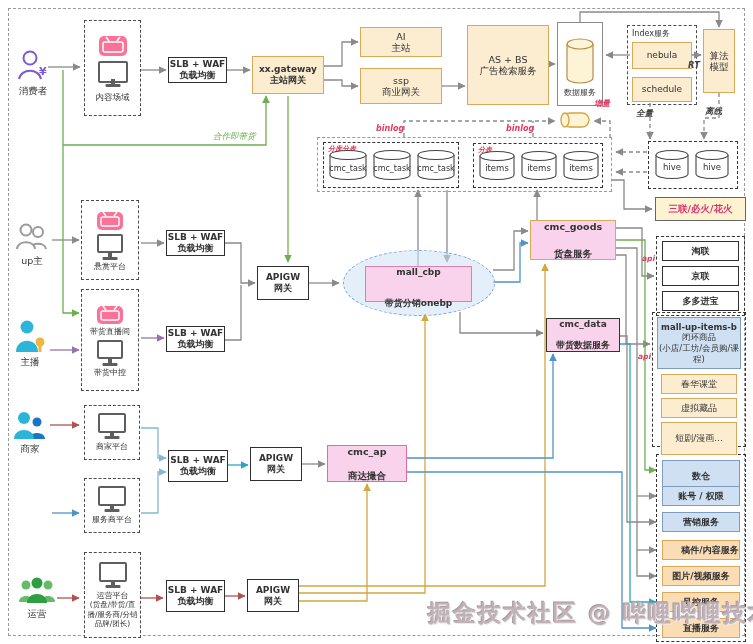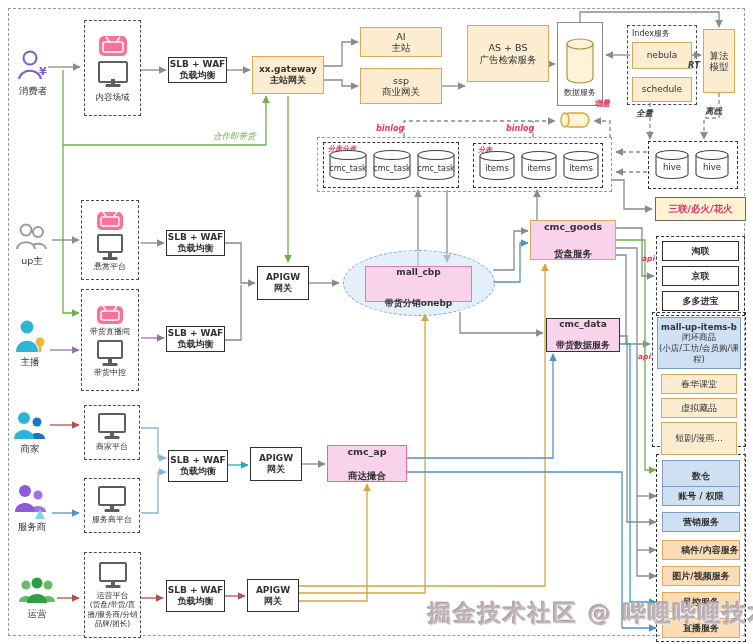--- a/index.html
+++ b/index.html
@@ -168,30 +168,20 @@
   <div class="n actor" style="left:12px;top:410px;">
     <svg width="36" height="32">
       <circle cx="25" cy="12" r="4.5" fill="#1976c5"></circle>
       <path d="M17,29 C17,21 33,21 33,29 Z" fill="#1976c5"></path>
       <circle cx="12" cy="8" r="6" fill="#2cb5d8"></circle>
       <path d="M2,29 C2,17 22,17 22,29 Z" fill="#2cb5d8"></path>
     </svg>
     <span class="alab">商家</span>
   </div>
 
-  <div class="n actor" style="left:12px;top:482px;">
-    <svg width="40" height="38">
-      <circle cx="26" cy="13" r="4.5" fill="#a56ee0"></circle>
-      <path d="M18,30 C18,22 34,22 34,30 Z" fill="#a56ee0"></path>
-      <circle cx="13" cy="9" r="6" fill="#8e5bd8"></circle>
-      <path d="M3,30 C3,18 23,18 23,30 Z" fill="#8e5bd8"></path>
-      <path d="M23,37 L28,27 L33,37 Z" fill="#7fd4ef"></path>
-    </svg>
-    <span class="alab">服务商</span>
-  </div>
 
   <div class="n actor" style="left:18px;top:574px;">
     <svg width="38" height="33">
       <circle cx="8" cy="11" r="4.5" fill="#66bb6a"></circle>
       <path d="M1,28 C1,20 15,20 15,28 Z" fill="#66bb6a"></path>
       <circle cx="30" cy="11" r="4.5" fill="#66bb6a"></circle>
       <path d="M23,28 C23,20 37,20 37,28 Z" fill="#66bb6a"></path>
       <circle cx="19" cy="9" r="5.5" fill="#2e9e43"></circle>
       <path d="M9,29 C9,17 29,17 29,29 Z" fill="#2e9e43"></path>
     </svg>
@@ -287,21 +277,21 @@
   </div>
 
   <div class="n bx or f95" style="left:360px;top:27px;width:82px;height:30px;">
     <span>AI</span>
       <span>主站</span>
   </div>
   <div class="n bx or f95" style="left:360px;top:68px;width:82px;height:36px;">
     <span>ssp</span>
       <span>商业网关</span>
   </div>
-  <div class="n bx or f95" style="left:467px;top:25px;width:82px;height:57px;">
+  <div class="n bx or f95" style="left:467px;top:25px;width:82px;height:80px;">
     <span>AS + BS</span>
       <span>广告检索服务</span>
   </div>
 
   <div class="n bx" style="left:557px;top:22px;width:46px;height:84px;background:#fff;border:1.2px solid #8a8a8a;justify-content:center;padding-top:6px;">
     <svg width="32" height="50">
       <path d="M3,8 v34 a13,5 0 0 0 26,0 v-34" fill="#fdf3d7" stroke="#b58f4a" stroke-width="1.2"></path>
       <ellipse cx="16" cy="8" rx="13" ry="5" fill="#fdf3d7" stroke="#b58f4a" stroke-width="1.2"></ellipse>
     </svg>
     <span class="f8" style="margin-top:2px;">数据服务</span>

